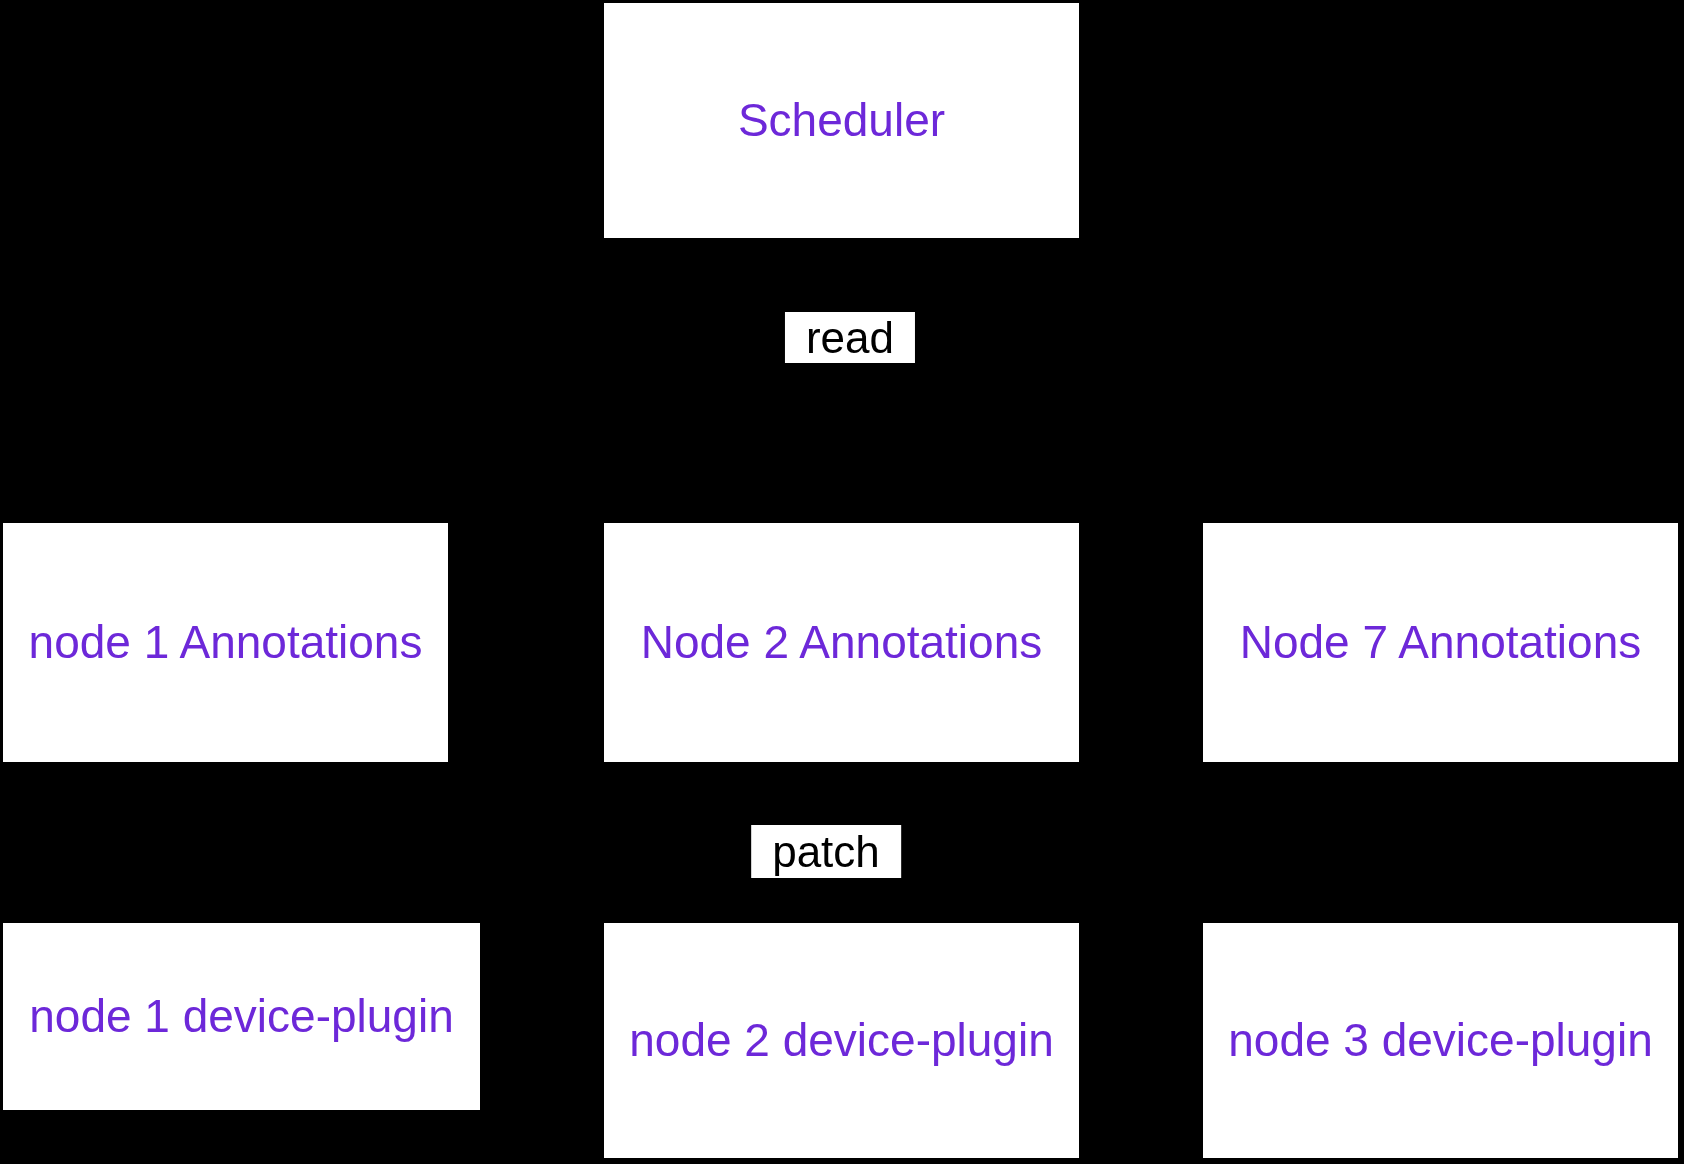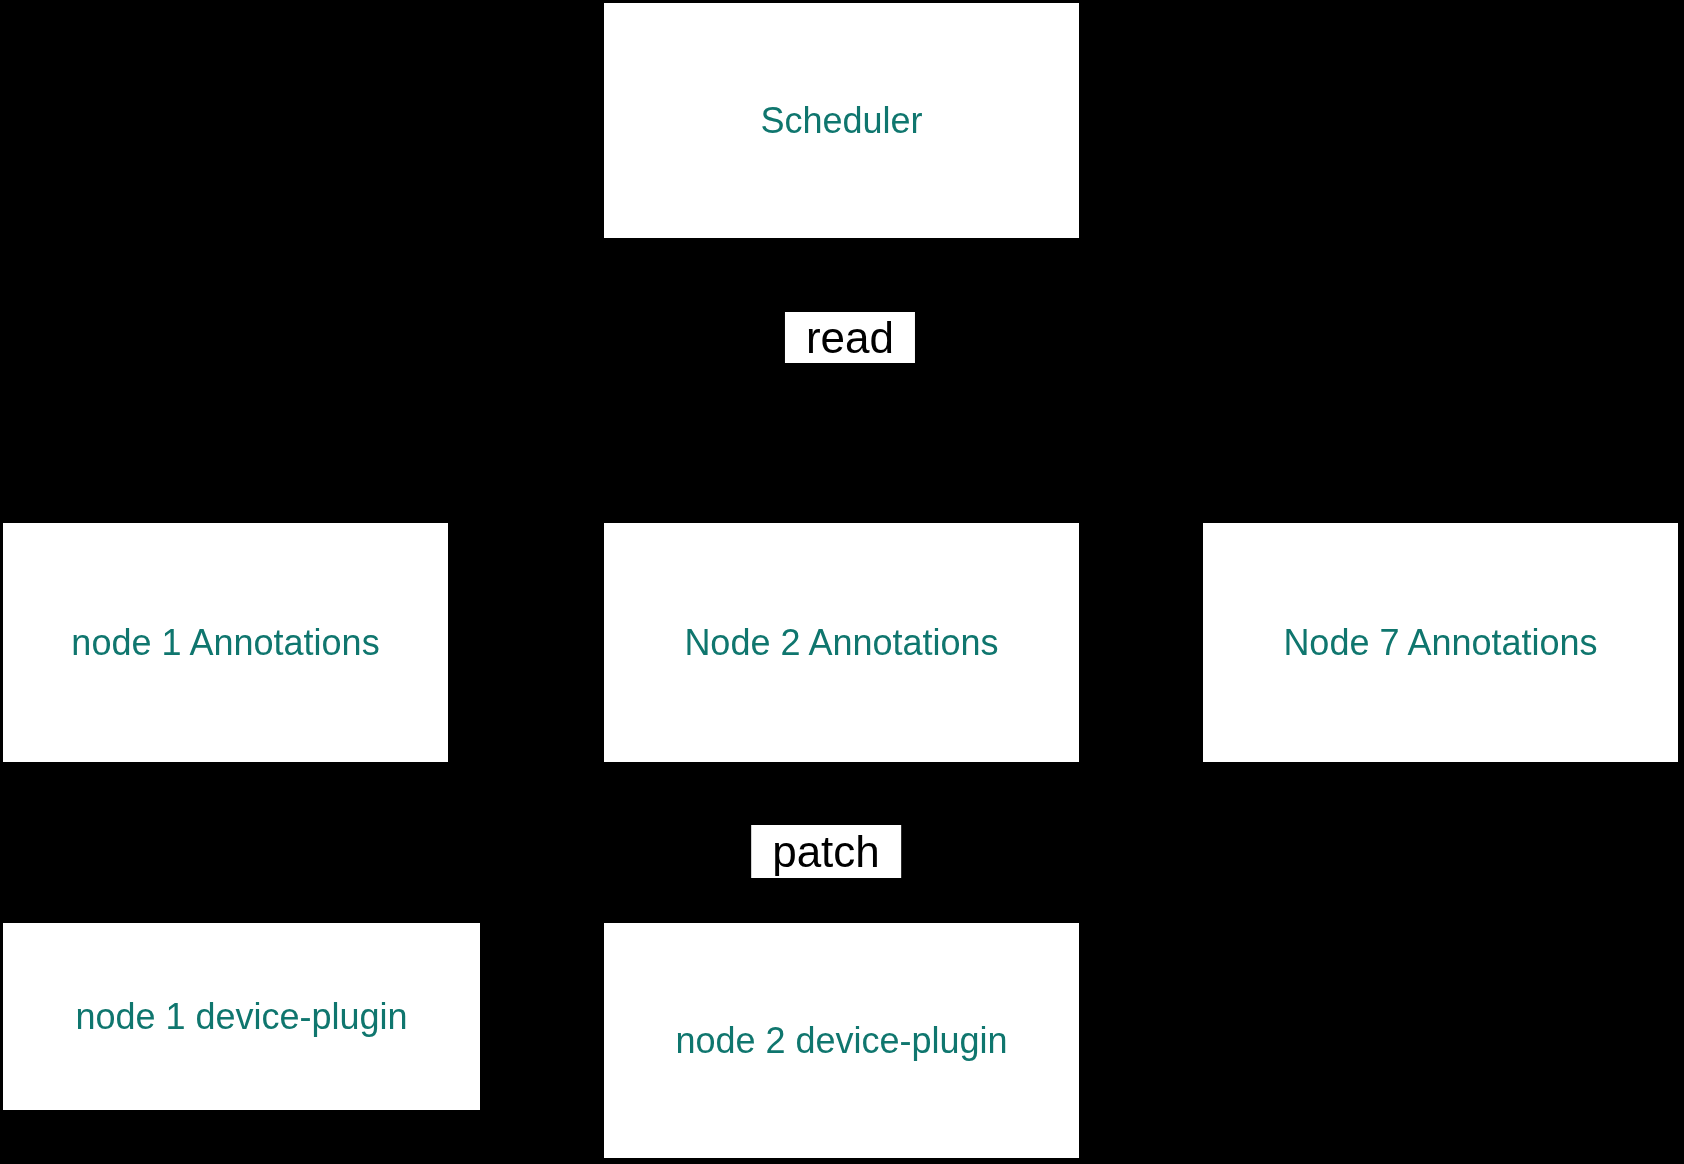--- a/index.html
+++ b/index.html
@@ -11,25 +11,25 @@
     position: relative;
     width: 1684px;
     height: 1164px;
     background: #000000;
     overflow: hidden;
     font-family: "Liberation Sans", sans-serif;
   }
   .node {
     position: absolute;
     background: #ffffff;
-    color: #0f766e;
+    color: #6d28d9;
     display: flex;
     align-items: center;
     justify-content: center;
-    font-size: 36px;
+    font-size: 46px;
     line-height: 1.2;
     white-space: nowrap;
     text-align: center;
   }
   .edge-label {
     position: absolute;
     background: #ffffff;
     color: #000000;
     font-size: 44px;
     line-height: 51px;
@@ -77,14 +77,17 @@
   <div class="edge-label patch-label">patch</div>
 
   <div class="node dev-1">
     <span>node 1 device-plugin</span>
   </div>
 
   <div class="node dev-2">
     <span>node 2 device-plugin</span>
   </div>
 
+  <div class="node dev-3">
+    <span>node 3 device-plugin</span>
+  </div>
 
 </div>
 
 </body></html>

